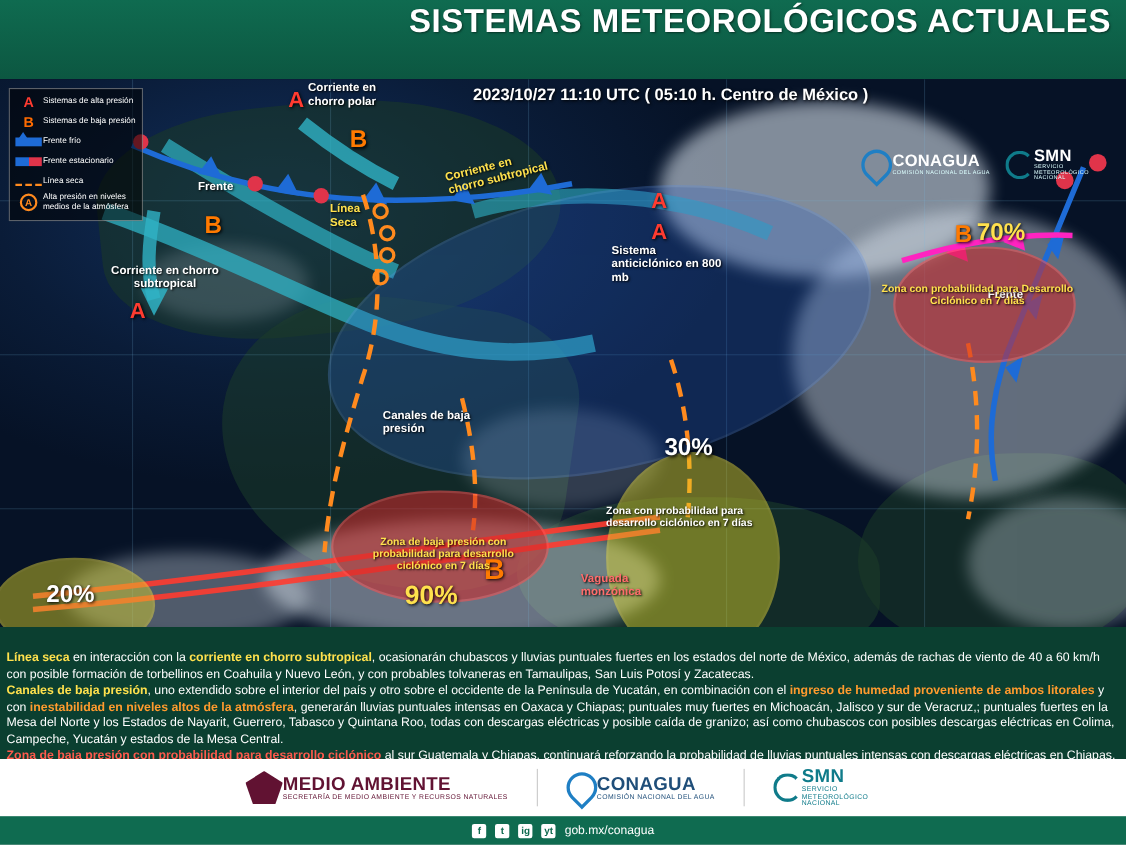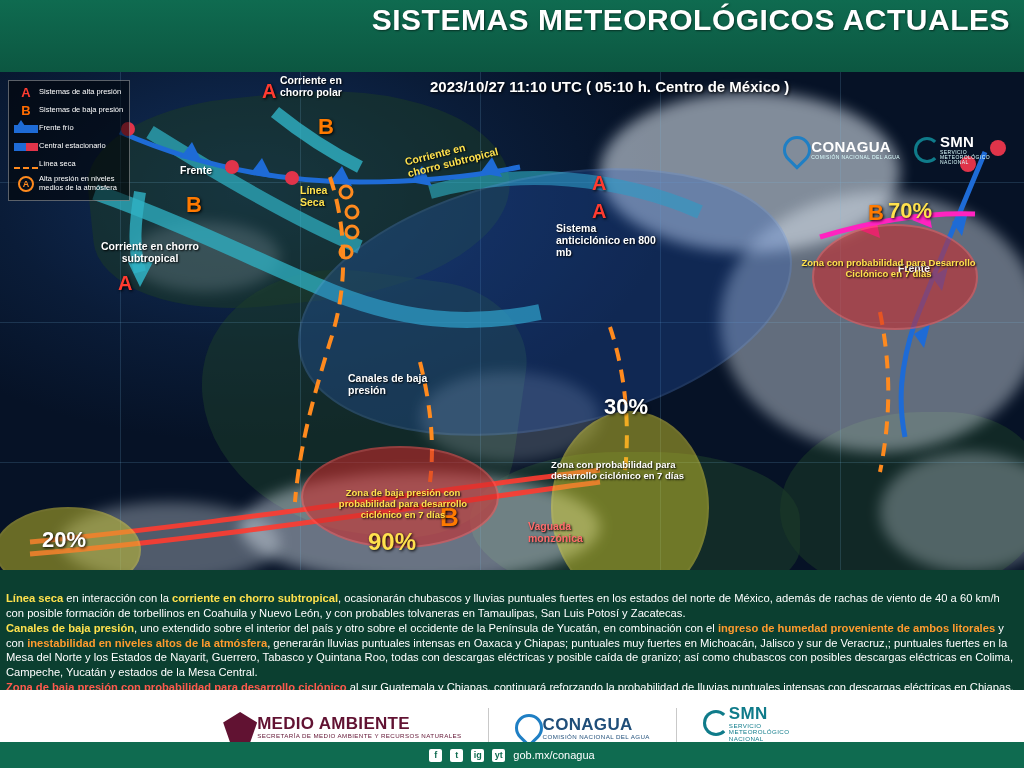--- a/index.html
+++ b/index.html
@@ -106,21 +106,21 @@
   .tb-p { margin-bottom:1px; }
   .k-yellow { color:#ffe14d; font-weight:bold; }
   .k-red { color:#ff5a4d; font-weight:bold; }
   .k-orange { color:#ff9b2e; font-weight:bold; }
 
   
   .footer {
     position:absolute; top:690px; left:0; width:1024px; height:78px;
     background:#ffffff;
   }
-  .footer-inner { position:relative; width:1024px; height:52px; display:flex; align-items:flex-end; justify-content:center; gap:26px; }
+  .footer-inner { position:relative; width:1024px; height:52px; display:flex; align-items:center; justify-content:center; gap:26px; }
   .fdiv { width:1px; height:34px; background:#c9c9c9; }
   .brand { display:flex; align-items:center; gap:0; }
   .brand-txt { line-height:1.05; }
   .brand-main { font-size:17px; font-weight:bold; color:#611232; letter-spacing:.3px;}
   .brand-sub { font-size:6.2px; color:#611232; letter-spacing:.4px;}
   .brand-main.blue { color:#1f4e79; }
   .brand-sub.blue { color:#1f4e79; }
   .brand-main.teal { color:#0f7b8a; }
   .footer-bar {
     position:absolute; bottom:0; left:0; width:1024px; height:26px;
@@ -235,21 +235,21 @@
       <div class="legend-row">
         <div class="legend-sym sym-b">B</div>
         <div class="legend-txt">Sistemas de baja presión</div>
       </div>
       <div class="legend-row">
         <div class="legend-sym"><span class="sym-front-cold"></span></div>
         <div class="legend-txt">Frente frío</div>
       </div>
       <div class="legend-row">
         <div class="legend-sym"><span class="sym-front-stat"></span></div>
-        <div class="legend-txt">Central estacionario</div>
+        <div class="legend-txt">Frente estacionario</div>
       </div>
       <div class="legend-row">
         <div class="legend-sym"><span class="sym-dry"></span></div>
         <div class="legend-txt">Línea seca</div>
       </div>
       <div class="legend-row">
         <div class="legend-sym"><span class="sym-high">A</span></div>
         <div class="legend-txt">Alta presión en niveles medios de la atmósfera</div>
       </div>
     </div>

